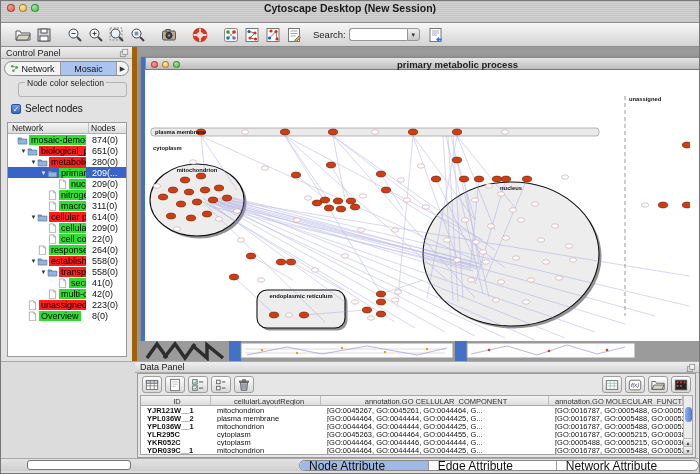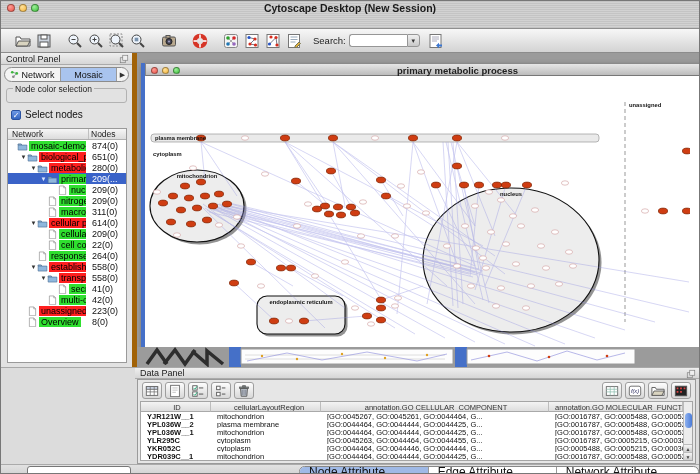--- a/index.html
+++ b/index.html
@@ -1,21 +1,21 @@
 <!DOCTYPE html>
 <html><head>
 <meta charset="utf-8">
 <style>
   html,body{margin:0;padding:0;background:#555;}
   *{box-sizing:border-box;}
   .app{position:relative;width:700px;height:474px;background:#dcdcdc;
        font-family:"Liberation Sans",sans-serif;overflow:hidden;
        border:1px solid #777;}
   
-  .titlebar{position:relative;height:28px;
+  .titlebar{position:relative;height:22px;
     background:repeating-linear-gradient(0deg,#c4c4c4 0 1px,#d2d2d2 1px 2px);
     border-bottom:1px solid #8f8f8f;}
   .tl{position:absolute;top:3px;width:8px;height:8px;border-radius:50%;border:0.5px solid rgba(0,0,0,.35);}
   .tl.red{left:6px;background:radial-gradient(circle at 35% 30%,#ff9d95,#ec5448);}
   .tl.yel{left:18px;background:radial-gradient(circle at 35% 30%,#ffe29a,#f5b53c);}
   .tl.grn{left:30px;background:radial-gradient(circle at 35% 30%,#9ef09a,#3dbf3a);}
   .title-text{position:absolute;left:0;right:0;top:1px;text-align:center;
     font-size:10.5px;font-weight:bold;color:#1a1a1a;}
   
   .toolbar{height:24px;background:linear-gradient(#f7f7f7,#d3d3d3);
@@ -39,21 +39,21 @@
     border-bottom:1px solid #aaa;font-size:9px;color:#222;padding-left:5px;
     display:flex;align-items:center;position:relative;}
   .float-ico{position:absolute;right:3px;top:1px;width:10px;height:10px;}
   .cp-tabs{margin:2px 3px 0 3px;height:15px;border:1px solid #8c8c8c;border-radius:8px;
     background:#f4f4f4;display:flex;align-items:stretch;overflow:hidden;font-size:9px;}
   .cp-tab{flex:1;display:flex;align-items:center;justify-content:center;gap:2px;color:#111;}
   .cp-tab.sel{background:#a9c4ee;}
   .cp-tab + .cp-tab{border-left:1px solid #9a9a9a;}
   .cp-tab-arrow{width:12px;display:flex;align-items:center;justify-content:center;
     font-size:7px;color:#333;border-left:1px solid #9a9a9a;}
-  .groupbox{margin:6px 5px 0 5px;border:1px solid #b2b2b2;border-radius:3px;
+  .groupbox{margin:6px 5px 0 17px;border:1px solid #b2b2b2;border-radius:3px;
     position:relative;padding:8px 4px 5px 4px;}
   .groupbox .legend{position:absolute;top:-5px;left:6px;background:#e2e2e2;
     font-size:8.5px;color:#222;padding:0 2px;}
   .combo{height:15px;border:1px solid #9a9a9a;border-radius:3px;
     background:linear-gradient(#ffffff,#e4e4e4);font-size:9.5px;color:#111;
     display:flex;align-items:center;padding-left:8px;position:relative;}
   .combo .stepper{position:absolute;right:1px;top:1px;bottom:1px;width:13px;border-radius:2px;
     background:linear-gradient(#7fa5ea,#3a6fd0);display:flex;flex-direction:column;
     align-items:center;justify-content:center;color:#fff;font-size:4.5px;line-height:4.5px;}
   .checkrow{display:flex;align-items:center;gap:4px;margin:6px 8px 4px 10px;font-size:10px;color:#111;}

